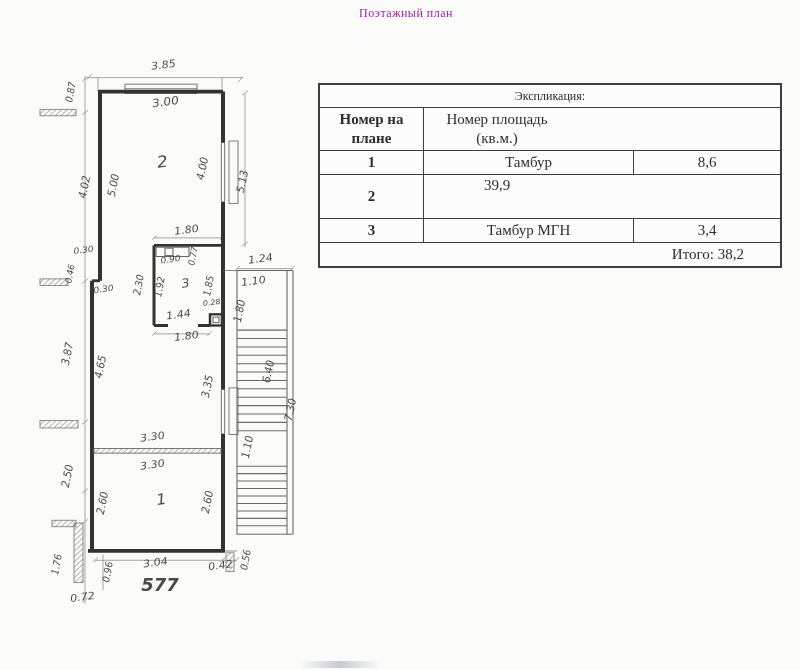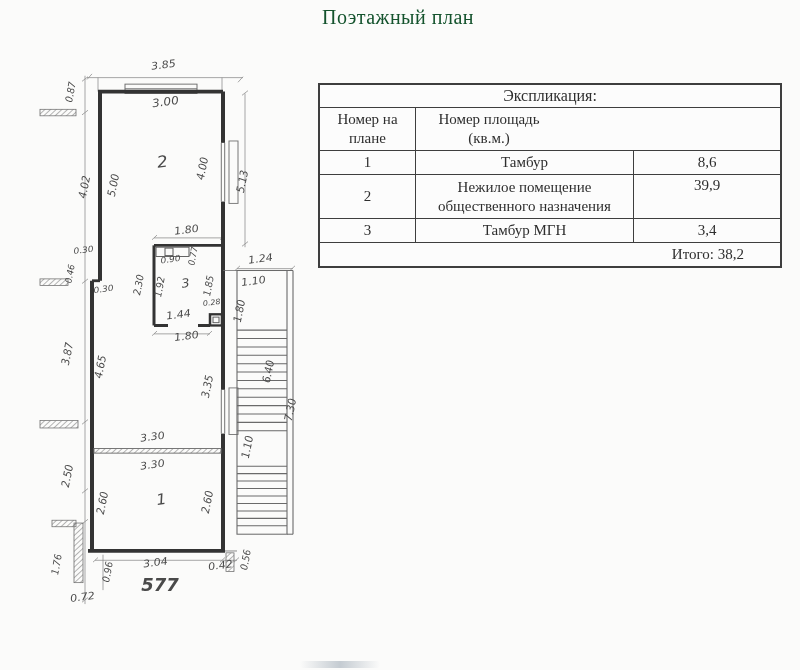--- a/index.html
+++ b/index.html
@@ -6,39 +6,39 @@
   #page{
     position:relative; width:800px; height:670px;
     background:#fbfbfa; overflow:hidden;
     font-family:"Liberation Serif", serif;
   }
   
   .smudge{position:absolute; left:300px; top:661px; width:80px; height:7px;
     background:linear-gradient(90deg, rgba(150,160,170,0), rgba(130,145,160,.45), rgba(150,160,170,0));
     border-radius:3px;}
   .page-title{
-    position:absolute; left:288px; top:6px; width:220px;
-    text-align:center; font-size:20px; color:#14532d; letter-spacing:.5px;
+    position:absolute; left:296px; top:6px; width:220px;
+    text-align:center; font-size:12px; color:#a21caf; letter-spacing:.5px;
   }
   
   .expl-table{
     position:absolute; left:318px; top:83px; width:460px;
     border:2px solid #3e3e3e; color:#2e2e2e; font-size:15px;
     background:rgba(255,255,255,.4);
   }
   .t-row{display:flex; border-bottom:1.5px solid #3e3e3e;}
   .t-row:last-child{border-bottom:none;}
   .t-cell{display:flex; align-items:center; justify-content:center;
     text-align:center; line-height:1.25; padding:1px 4px; box-sizing:border-box;
     border-right:1.5px solid #3e3e3e;}
   .t-cell:last-child{border-right:none;}
-  .c1{width:96px; flex:none;}
+  .c1{width:104px; flex:none;font-weight:bold;}
   .c2{flex:1;}
   .c3{width:146px; flex:none;}
-  .t-title{height:22px; justify-content:center; font-size:16px;}
+  .t-title{height:22px; justify-content:center; font-size:12px;}
   .t-head .t-cell{min-height:42px;}
   .r-small .t-cell{min-height:23px;}
   .r-tall .t-cell{min-height:43px;}
   .t-total{height:23px; display:flex; align-items:center;
     justify-content:flex-end; padding-right:36px; box-sizing:border-box;}
   
   .plan-svg{position:absolute; left:30px; top:45px;}
   .plan-svg text{
     font-family:"DejaVu Sans", sans-serif; font-style:italic;
     fill:#4a4a4a; text-anchor:middle;
@@ -188,21 +188,20 @@
       <div class="t-cell c1">Номер на плане</div>
       <div class="t-cell c3">Номер площадь (кв.м.)</div>
     </div>
     <div class="t-row r-small">
       <div class="t-cell c1">1</div>
       <div class="t-cell c2">Тамбур</div>
       <div class="t-cell c3">8,6</div>
     </div>
     <div class="t-row r-tall">
       <div class="t-cell c1">2</div>
-      <div class="t-cell c2">Нежилое помещение общественного назначения</div>
       <div class="t-cell c3" style="align-items:flex-start;">39,9</div>
     </div>
     <div class="t-row r-small">
       <div class="t-cell c1">3</div>
       <div class="t-cell c2">Тамбур МГН</div>
       <div class="t-cell c3">3,4</div>
     </div>
     <div class="t-row">
       <div class="t-total" style="flex:1;">Итого: 38,2</div>
     </div>

